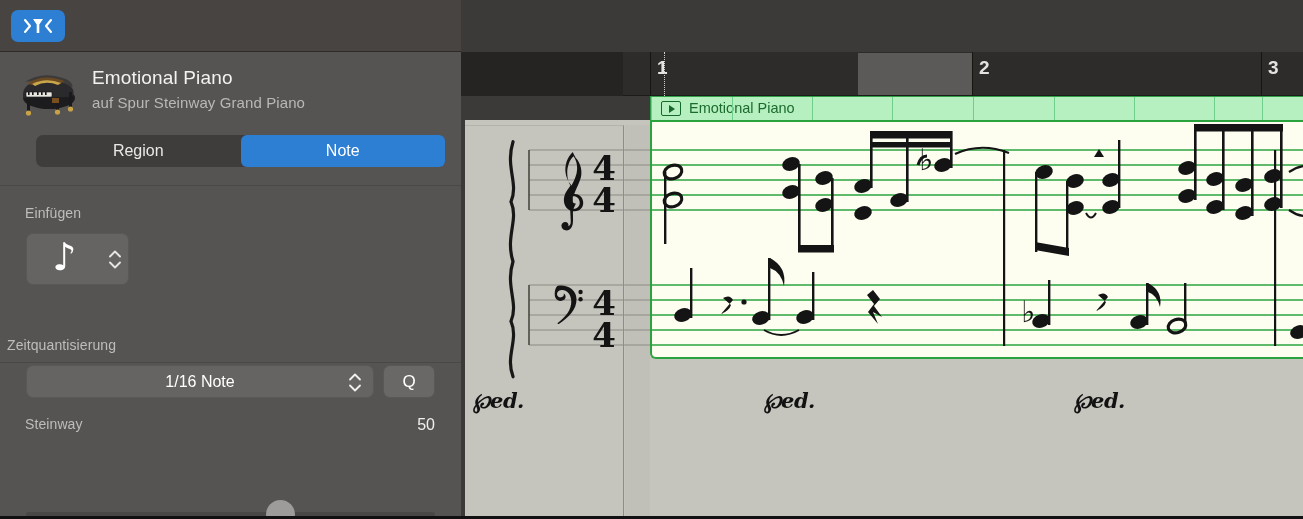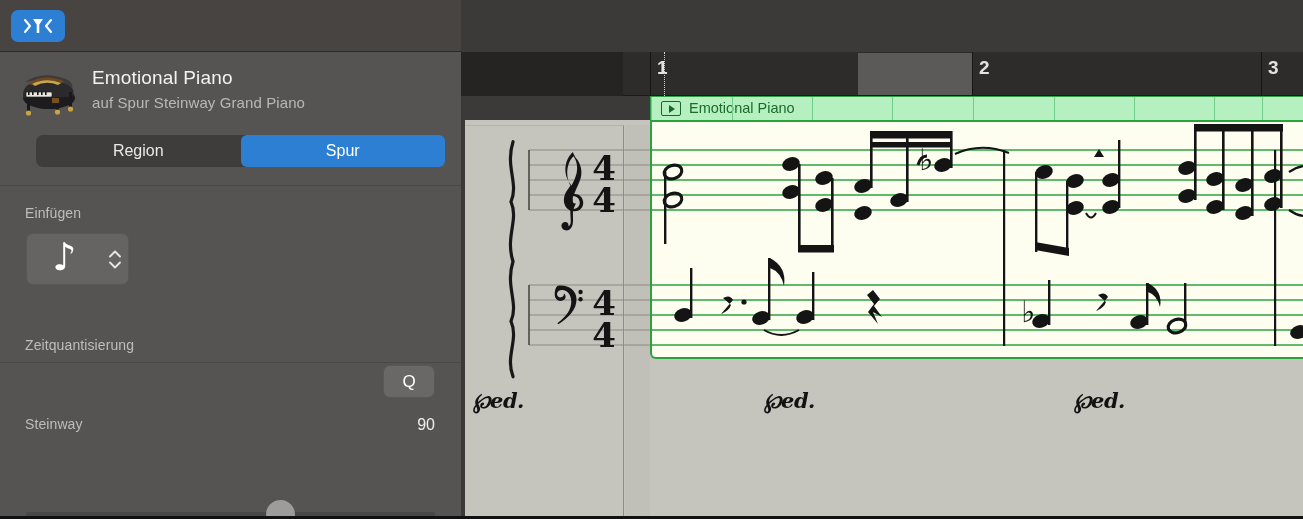--- a/index.html
+++ b/index.html
@@ -64,21 +64,21 @@
   .seg-region .seg.active{ background:#2d7fd4; color:#fff; }
 
   .hr{ position:absolute; left:0; width:461px; height:1px; background:#4a4846; }
   .hr.h1{ top:133px; background:#4b4947; }
   .hr.h2{ top:310px; }
 
   .sec-label{
     position:absolute; font-size:14px; color:#bebdbb; letter-spacing:.1px;
   }
   #lbl-einfuegen{ left:25px; top:153px; }
-  #lbl-zeitq{ left:25px; top:285px; }
+  #lbl-zeitq{ left:7px; top:285px; }
   #lbl-anschlag{ left:25px; top:364px; }
   #val-anschlag{
     position:absolute; right:26px; top:364px; font-size:16px; color:#eeeeee;
   }
 
   .note-stepper{
     position:absolute; left:26px; top:181px; width:103px; height:52px;
     background:#666463; border:1px solid #5a5857; border-radius:7px;
     display:flex; align-items:center;
   }
@@ -233,21 +233,21 @@
         <circle cx="41.5" cy="48" r="2.6" fill="#c9a246"></circle>
         <circle cx="54.5" cy="45" r="2.6" fill="#c9a246"></circle>
         <rect x="36" y="34" width="7" height="5" fill="#7a4f20"></rect>
       </svg>
       <div class="track-title">Emotional Piano</div>
       <div class="track-sub">auf Spur Steinway Grand Piano</div>
     </div>
 
     <div class="seg-region">
       <div class="seg">Region</div>
-      <div class="seg active">Spur</div>
+      <div class="seg active">Note</div>
     </div>
 
     <div class="hr h1"></div>
 
     <div class="sec-label" id="lbl-einfuegen">Einfügen</div>
 
     <div class="note-stepper">
       <div class="note-glyph">♪</div>
       <div class="chev-stack">
         <svg width="14" height="8" viewBox="0 0 14 8">
@@ -257,25 +257,36 @@
           <path d="M2 1.5 L7 6.5 L12 1.5" fill="none" stroke="#e6e6e6" stroke-width="1.9" stroke-linecap="round" stroke-linejoin="round"></path>
         </svg>
       </div>
     </div>
 
     <div class="hr h2"></div>
 
     <div class="sec-label" id="lbl-zeitq">Zeitquantisierung</div>
 
     <div class="quant-row">
+      <div class="quant-select">
+        <span class="txt">1/16 Note</span>
+        <span class="chev-stack">
+          <svg width="14" height="8" viewBox="0 0 14 8">
+            <path d="M2 6.5 L7 1.5 L12 6.5" fill="none" stroke="#f0f0f0" stroke-width="1.8" stroke-linecap="round" stroke-linejoin="round"></path>
+          </svg>
+          <svg width="14" height="8" viewBox="0 0 14 8">
+            <path d="M2 1.5 L7 6.5 L12 1.5" fill="none" stroke="#f0f0f0" stroke-width="1.8" stroke-linecap="round" stroke-linejoin="round"></path>
+          </svg>
+        </span>
+      </div>
       <div class="q-btn">Q</div>
     </div>
 
     <div class="sec-label" id="lbl-anschlag">Steinway</div>
-    <div id="val-anschlag">90</div>
+    <div id="val-anschlag">50</div>
 
     <div class="slider">
       <div class="track"></div>
       <div class="thumb"></div>
     </div>
   </div>
 
   <div class="right">
 
     <div class="ruler">

